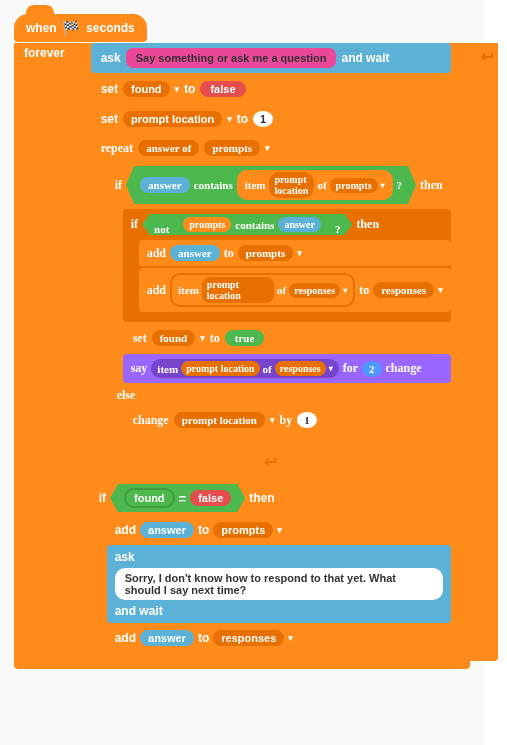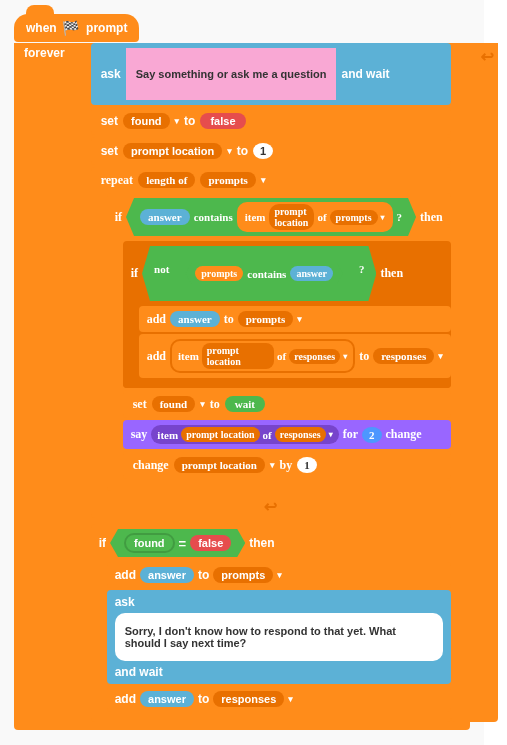--- a/index.html
+++ b/index.html
@@ -35,32 +35,32 @@
 <div class="scratch-canvas">
 
   <div class="main-wrapper">
 
     <div style="display:inline-flex; flex-direction:column; gap:1px;">
 
       <div style="background:#ff8c1a; border-radius:14px 14px 4px 4px; padding:6px 12px 6px 12px; display:inline-flex; align-items:center; gap:6px; color:white; font-weight:bold; font-size:12px; position:relative; width:fit-content;">
         <div style="position:absolute; top:-9px; left:12px; width:28px; height:12px; background:#ff8c1a; border-radius:8px 8px 0 0;"></div>
         <span>when</span>
         <span style="font-size:14px;">🏁</span>
-        <span>prompt</span>
+        <span>seconds</span>
       </div>
 
       <div style="background:#ff8c1a; border-radius:0 4px 4px 4px; padding:0 0 8px 0; display:flex; flex-direction:row; gap:0;">
 
         <div style="padding:3px 10px; color:white; font-weight:bold; font-size:12px;">forever</div>
 
         <div style="margin-left:16px; display:flex; flex-direction:column; gap:2px;">
 
           <div style="background:#5cb1d6; border-radius:4px; padding:5px 10px; display:flex; align-items:center; gap:5px; color:white; font-weight:bold; font-size:12px; min-height:28px; flex-wrap:nowrap;">
             <span>ask</span>
-            <span style="background:#f9a8d4; border-radius:0; padding:20px 10px; color:#333; font-size:11px;">Say something or ask me a question</span>
+            <span style="background:#ec4899; border-radius:7px; padding:4px 10px; color:#333; font-size:11px;">Say something or ask me a question</span>
             <span>and wait</span>
           </div>
 
           <div style="background:#ff8c1a; border-radius:4px; padding:5px 10px; display:flex; align-items:center; gap:5px; color:white; font-weight:bold; font-size:12px; min-height:28px;">
             <span>set</span>
             <span style="background:#e87000; border-radius:10px; padding:2px 8px; color:white; font-size:11px;">found</span>
             <span style="font-size:9px;">▾</span>
             <span>to</span>
             <span style="background:#e64d4d; border-radius:10px; padding:2px 10px; color:white; font-size:11px;">false</span>
           </div>
@@ -69,21 +69,21 @@
             <span>set</span>
             <span style="background:#e87000; border-radius:10px; padding:2px 8px; color:white; font-size:11px;">prompt location</span>
             <span style="font-size:9px;">▾</span>
             <span>to</span>
             <span style="background:white; border-radius:50%; padding:2px 7px; color:#333; font-size:11px;">1</span>
           </div>
 
           <div style="background:#ff8c1a; border-radius:4px; display:flex; flex-direction:column; gap:0;font-family:Liberation Serif, serif;">
             <div style="padding:5px 10px; display:flex; align-items:center; gap:5px; color:white; font-weight:bold; font-size:12px;">
               <span>repeat</span>
-              <span style="background:#e87000; border-radius:10px; padding:2px 8px; color:white; font-size:11px;">length of</span>
+              <span style="background:#e87000; border-radius:10px; padding:2px 8px; color:white; font-size:11px;">answer of</span>
               <span style="background:#e87000; border-radius:10px; padding:2px 8px; color:white; font-size:11px;">prompts</span>
               <span style="font-size:9px;">▾</span>
             </div>
 
             <div style="margin-left:16px; display:flex; flex-direction:column; gap:2px; padding-bottom:4px;">
 
               <div style="background:#ff8c1a; border-radius:4px; display:flex; flex-direction:column; gap:0;">
                 <div style="padding:5px 8px; display:flex; align-items:center; gap:4px; color:white; font-weight:bold; font-size:12px; flex-wrap:nowrap;">
                   <span>if</span>
 
@@ -100,21 +100,21 @@
                     <span>?</span>
                   </span>
                   <span>then</span>
                 </div>
 
                 <div style="margin-left:16px; display:flex; flex-direction:column; gap:2px; padding-bottom:2px;">
 
                   <div style="background:#e87000; border-radius:4px; display:flex; flex-direction:column; gap:0;">
                     <div style="padding:5px 8px; display:flex; align-items:center; gap:4px; color:white; font-weight:bold; font-size:12px; flex-wrap:nowrap;">
                       <span>if</span>
-                      <span style="background:#4db84d; clip-path:polygon(8px 0%, calc(100% - 8px) 0%, 100% 50%, calc(100% - 8px) 100%, 8px 100%, 0% 50%); padding:17px 12px; display:inline-flex; align-items:flex-start; gap:16px; color:white; font-size:11px; font-weight:bold;">
+                      <span style="background:#4db84d; clip-path:polygon(8px 0%, calc(100% - 8px) 0%, 100% 50%, calc(100% - 8px) 100%, 8px 100%, 0% 50%); padding:0 12px; display:inline-flex; align-items:flex-end; gap:4px; color:white; font-size:11px; font-weight:bold;">
                         <span>not</span>
                         <span style="background:#4db84d; clip-path:polygon(6px 0%, calc(100% - 6px) 0%, 100% 50%, calc(100% - 6px) 100%, 6px 100%, 0% 50%); padding:3px 10px; display:inline-flex; align-items:center; gap:4px;">
                           <span style="background:#ff8c1a; border-radius:10px; padding:2px 6px; font-size:10px;">prompts</span>
                           <span>contains</span>
                           <span style="background:#5cb1d6; border-radius:10px; padding:2px 6px; font-size:10px;">answer</span>
                         </span>
                         <span>?</span>
                       </span>
                       <span>then</span>
                     </div>
@@ -146,39 +146,40 @@
                     </div>
 
                     <div style="height:6px; background:#e87000; border-radius:0 0 4px 4px;"></div>
                   </div>
 
                   <div style="background:#ff8c1a; border-radius:4px; padding:5px 10px; display:flex; align-items:center; gap:5px; color:white; font-weight:bold; font-size:12px; min-height:28px;">
                     <span>set</span>
                     <span style="background:#e87000; border-radius:10px; padding:2px 8px; color:white; font-size:11px;">found</span>
                     <span style="font-size:9px;">▾</span>
                     <span>to</span>
-                    <span style="background:#4db84d; border-radius:10px; padding:2px 10px; color:white; font-size:11px;">wait</span>
+                    <span style="background:#4db84d; border-radius:10px; padding:2px 10px; color:white; font-size:11px;">true</span>
                   </div>
 
                   <div style="background:#9966ff; border-radius:4px; padding:5px 8px; display:flex; align-items:center; gap:4px; color:white; font-weight:bold; font-size:12px; flex-wrap:nowrap;">
                     <span>say</span>
                     <span style="background:#7744cc; border-radius:10px; padding:2px 6px; font-size:11px; color:white; display:inline-flex; align-items:center; gap:3px;">
                       <span>item</span>
                       <span style="background:#e87000; border-radius:8px; padding:2px 5px; font-size:10px;">prompt location</span>
                       <span>of</span>
                       <span style="background:#e87000; border-radius:8px; padding:2px 5px; font-size:10px;">responses</span>
                       <span style="font-size:8px;">▾</span>
                     </span>
                     <span>for</span>
                     <span style="background:#4d97ff; border-radius:50%; padding:2px 7px; color:white; font-size:11px;">2</span>
                     <span>change</span>
                   </div>
 
                 </div>
 
+                <div style="padding:3px 10px; color:white; font-weight:bold; font-size:12px; background:#ff8c1a;">else</div>
 
                 <div style="margin-left:16px; display:flex; flex-direction:column; gap:2px; padding-bottom:4px;text-align:center;">
 
                   <div style="background:#ff8c1a; border-radius:4px; padding:5px 10px; display:flex; align-items:center; gap:5px; color:white; font-weight:bold; font-size:12px; min-height:28px;">
                     <span>change</span>
                     <span style="background:#e87000; border-radius:10px; padding:2px 8px; color:white; font-size:11px;">prompt location</span>
                     <span style="font-size:9px;">▾</span>
                     <span>by</span>
                     <span style="background:white; border-radius:50%; padding:2px 7px; color:#333; font-size:11px;">1</span>
                   </div>
@@ -209,21 +210,21 @@
               <div style="background:#ff8c1a; border-radius:4px; padding:5px 8px; display:flex; align-items:center; gap:4px; color:white; font-weight:bold; font-size:12px;">
                 <span>add</span>
                 <span style="background:#5cb1d6; border-radius:10px; padding:2px 8px; font-size:11px; color:white;">answer</span>
                 <span>to</span>
                 <span style="background:#e87000; border-radius:10px; padding:2px 8px; font-size:11px; color:white;">prompts</span>
                 <span style="font-size:9px;">▾</span>
               </div>
 
               <div style="background:#5cb1d6; border-radius:4px; padding:5px 8px; display:flex; align-items:center; gap:4px; color:white; font-weight:bold; font-size:12px; flex-wrap:wrap;">
                 <span>ask</span>
-                <span style="background:white; border-radius:10px; padding:12px 10px; color:#333; font-size:11px;">Sorry, I don't know how to respond to that yet. What should I say next time?</span>
+                <span style="background:white; border-radius:10px; padding:4px 10px; color:#333; font-size:11px;">Sorry, I don't know how to respond to that yet. What should I say next time?</span>
                 <span>and wait</span>
               </div>
 
               <div style="background:#ff8c1a; border-radius:4px; padding:5px 8px; display:flex; align-items:center; gap:4px; color:white; font-weight:bold; font-size:12px;">
                 <span>add</span>
                 <span style="background:#5cb1d6; border-radius:10px; padding:2px 8px; font-size:11px; color:white;">answer</span>
                 <span>to</span>
                 <span style="background:#e87000; border-radius:10px; padding:2px 8px; font-size:11px; color:white;">responses</span>
                 <span style="font-size:9px;">▾</span>
               </div>

